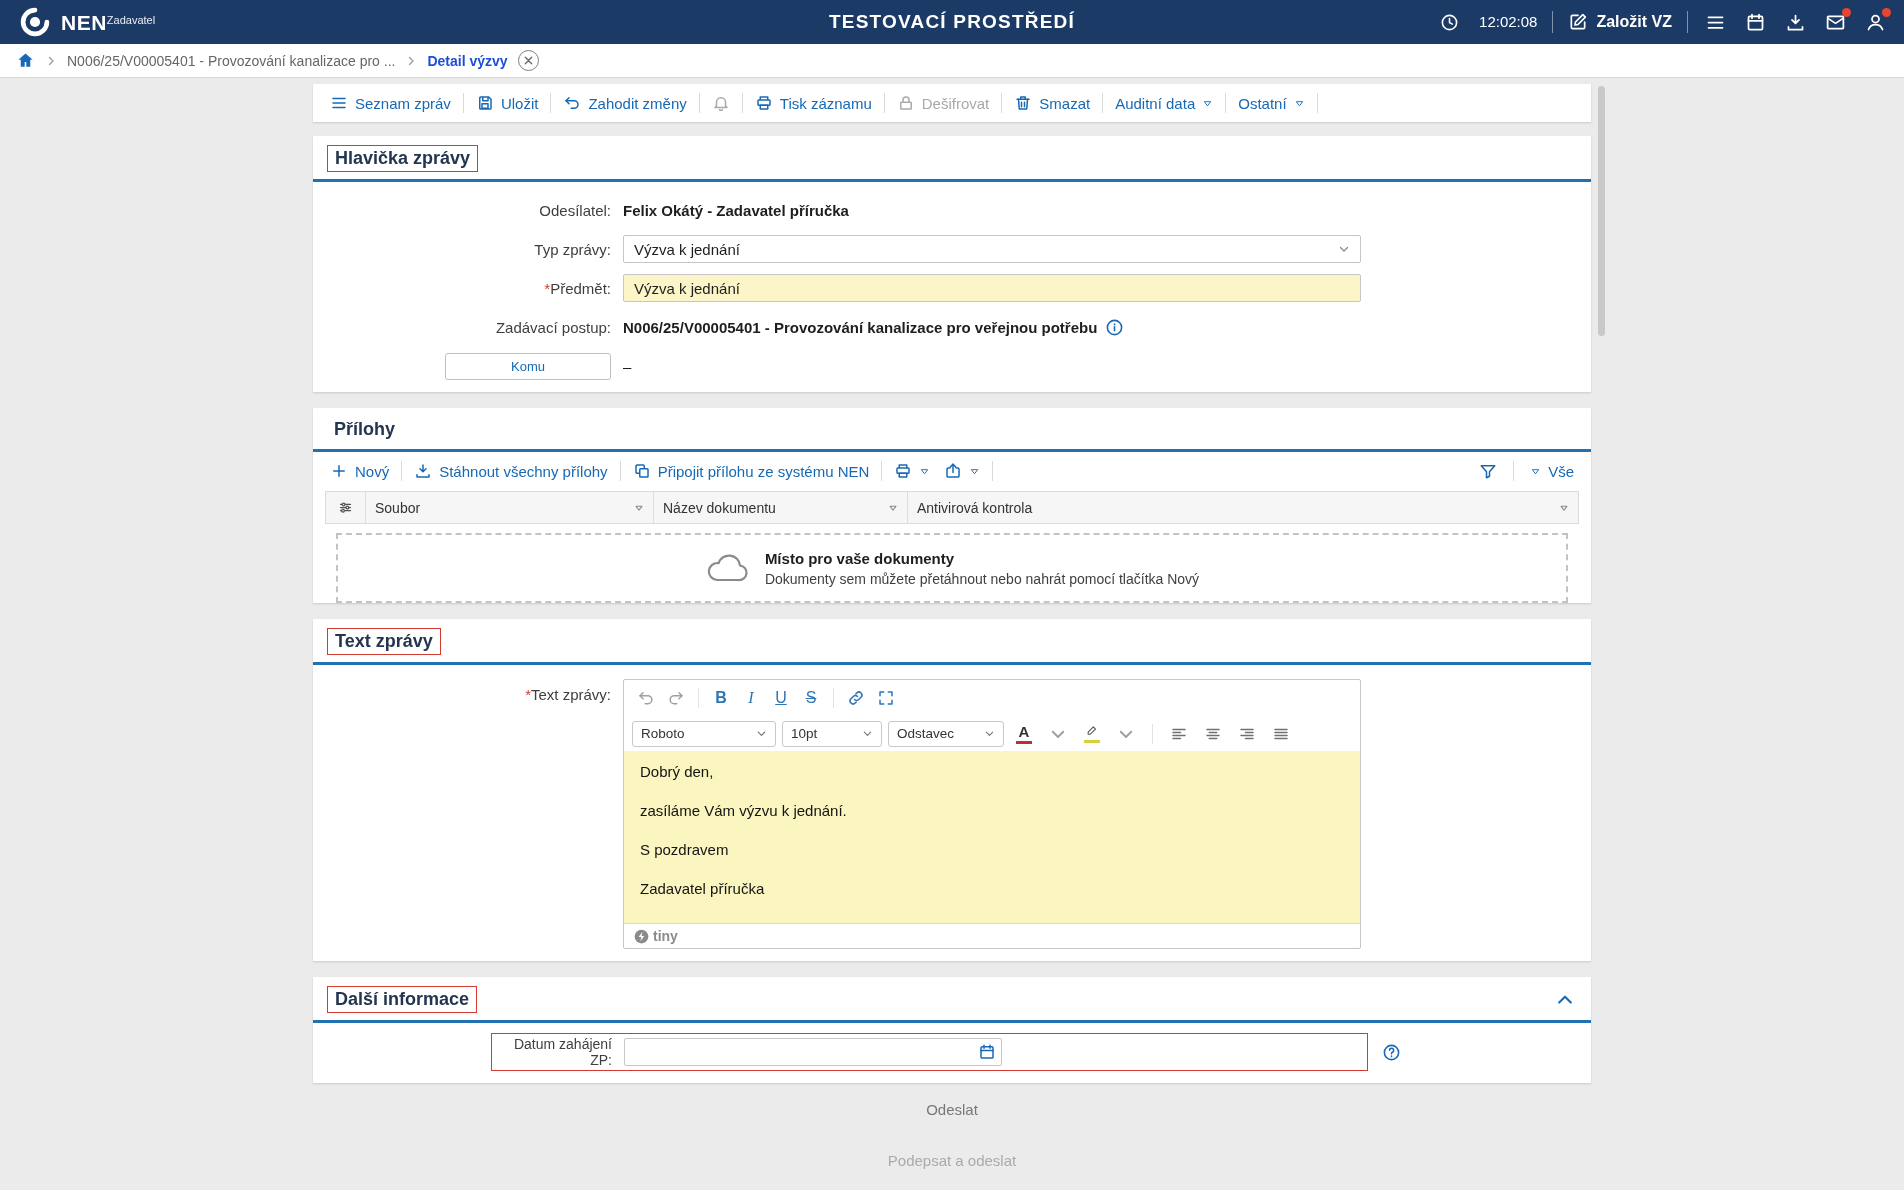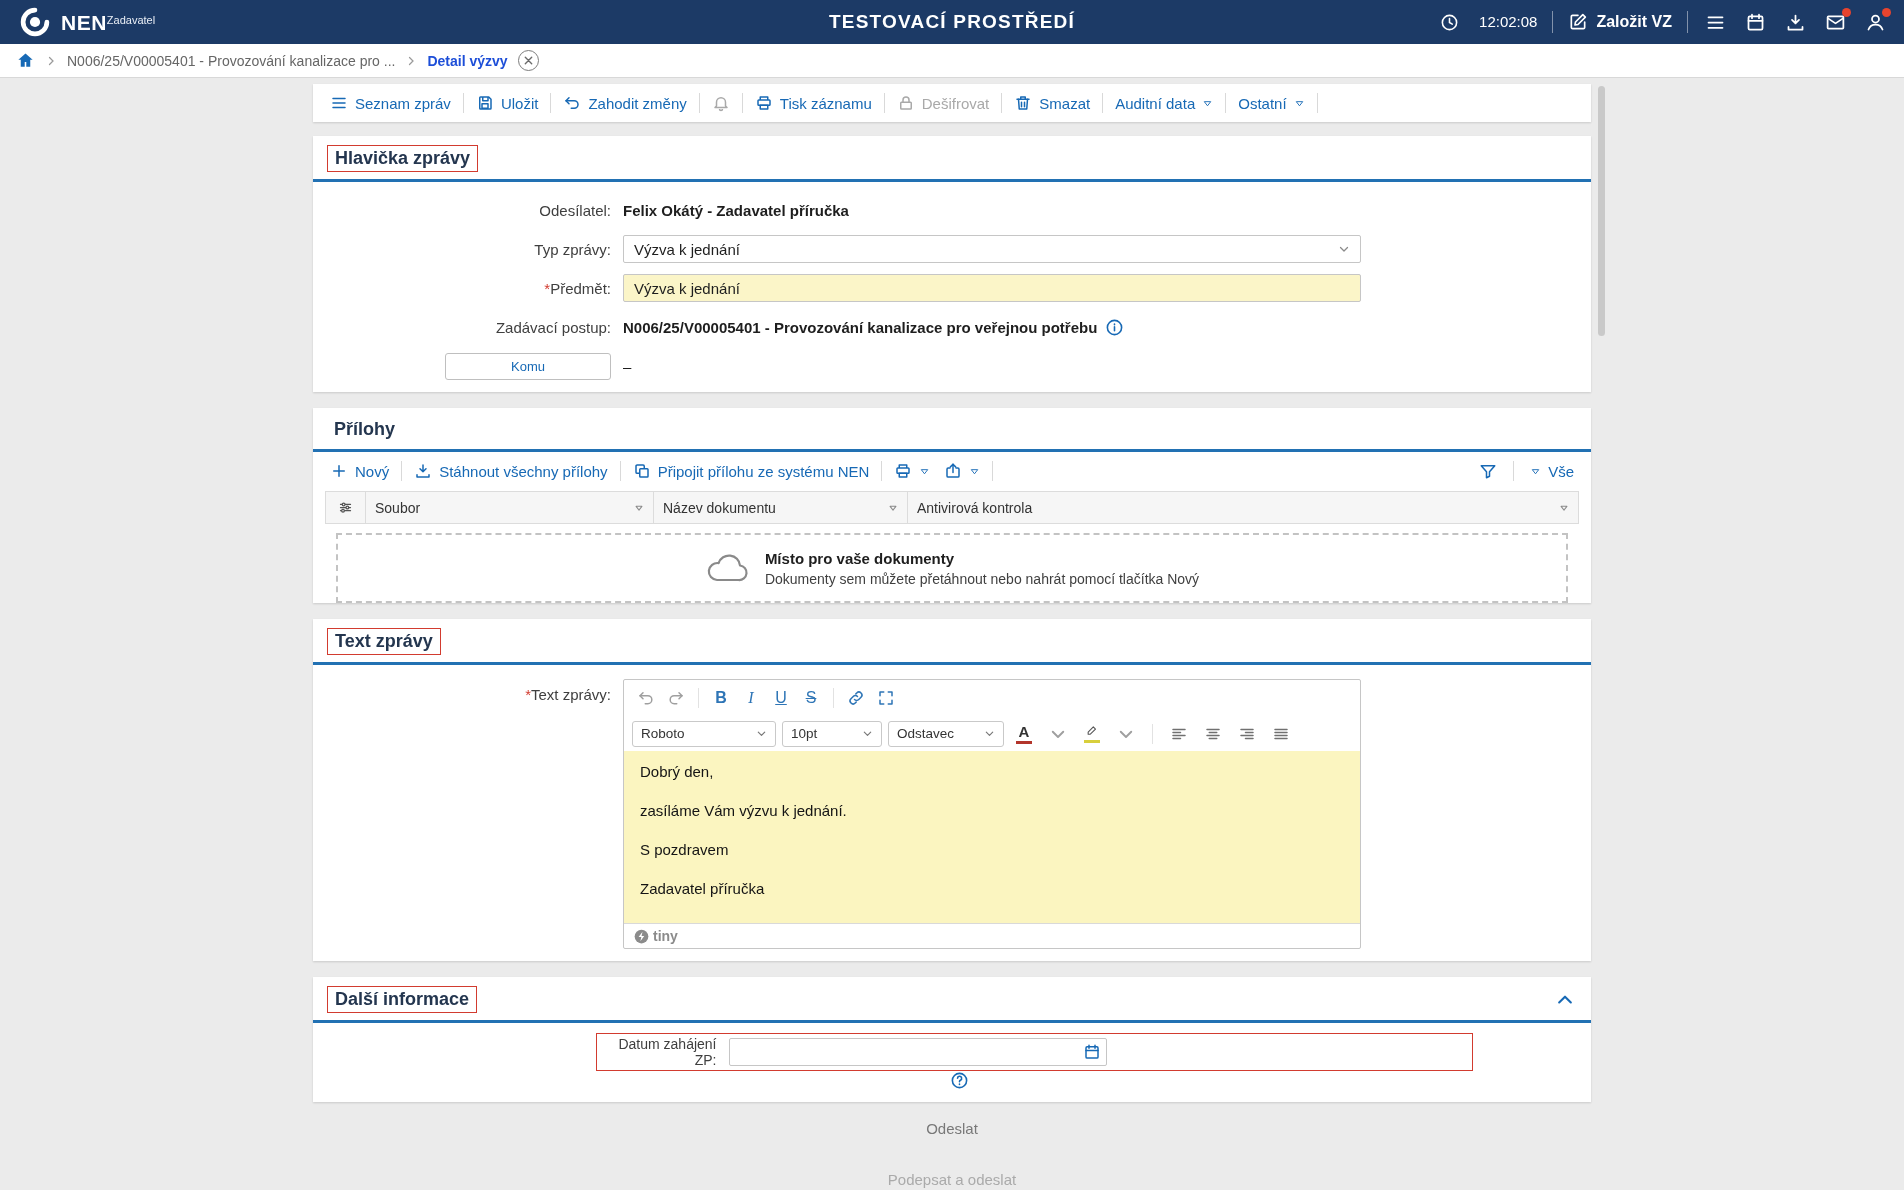--- a/index.html
+++ b/index.html
@@ -116,21 +116,21 @@
   .hl-wrap svg { width:15px; height:13px; }
   .hl-wrap .bar { width:16px; height:3px; background:#d8cf3c; margin-top:2px; }
   .align-btn { color:#707070; }
   .ed-content { height:172px; background:#fbf5c0; padding:12px 16px; font-size:15px; color:#141414; overflow:hidden; cursor:text; }
   .ed-content p { margin:0 0 22px; }
   .ed-status { height:25px; border-top:1px solid #d9d9d9; display:flex; align-items:center; justify-content:flex-start; padding:0 10px; }
   .tiny-brand { display:flex; align-items:center; gap:4px; color:#8b8b8b; font-size:14px; font-weight:bold; cursor:pointer; }
   .tiny-brand svg { width:15px; height:15px; }
 
   
-  .date-body { padding:10px 14px 12px; display:flex; align-items:center;flex-direction:column; }
+  .date-body { padding:10px 14px 12px; display:flex; align-items:center; }
   .red-group { margin-left:164px; width:877px; border:1px solid #d23b2f; display:flex; align-items:center; height:38px; padding:0; }
   .rg-label { width:132px; text-align:right; padding-right:12px; font-size:14px; color:#3f3f3f; flex:none; }
   .date-input { width:378px; height:28px; border:1px solid #c6c6c6; border-radius:2px; display:flex; align-items:center; background:#fff; padding:0 5px 0 8px; }
   .date-input input { flex:1; border:none; outline:none; font-size:14px; font-family:inherit; background:transparent; min-width:0; }
   .cal-btn { background:none; border:none; padding:0; color:#1769b5; cursor:pointer; }
   .cal-btn svg { width:18px; height:18px; }
   .q-btn { margin-left:14px; }
 
   
   .footer-actions { display:flex; justify-content:flex-end; gap:30px; padding:0 4px;flex-direction:column; }

